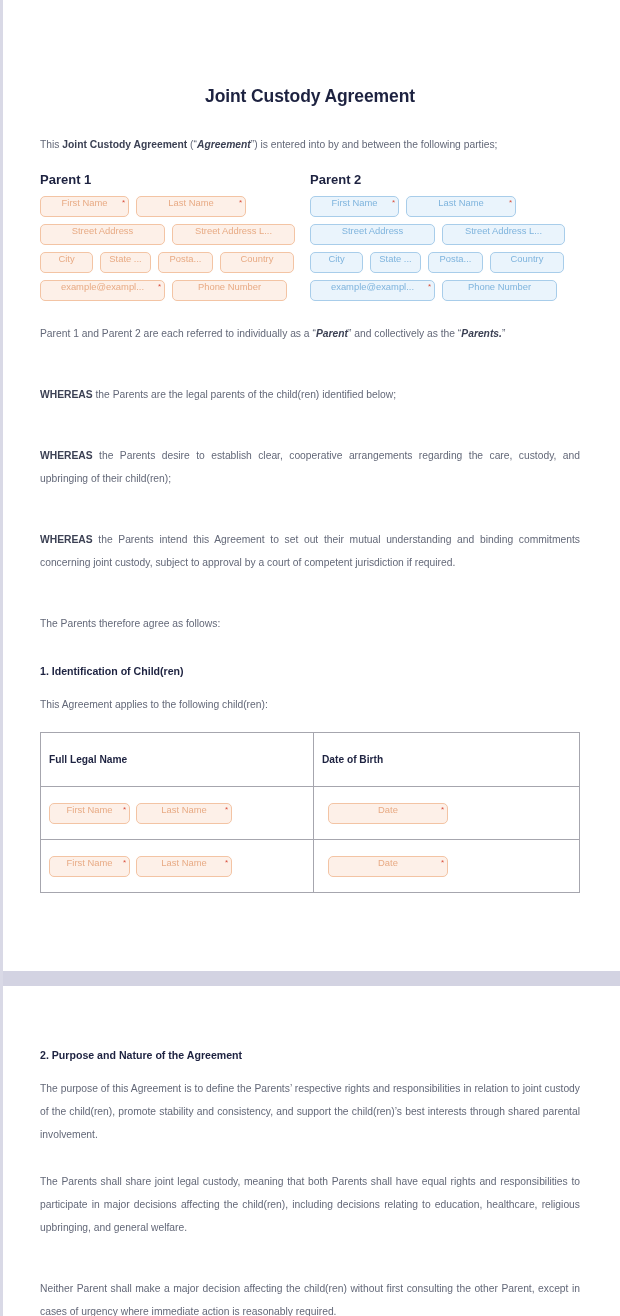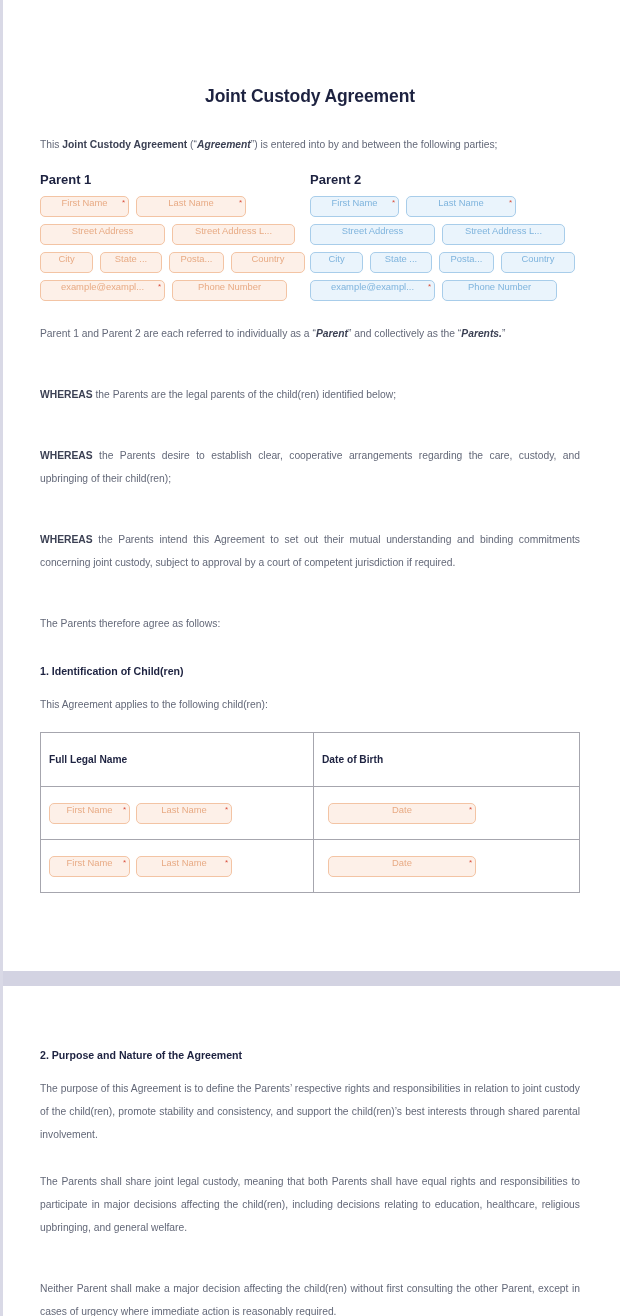--- a/index.html
+++ b/index.html
@@ -116,21 +116,21 @@
     border-color: #a8cdea;
     background: #eaf4fc;
     color: #7fb4dd;
   }
 
   .w-first  { width: 89px; }
   .w-last   { width: 110px; }
   .w-street { width: 125px; }
   .w-street2{ width: 123px; }
   .w-city   { width: 53px; }
-  .w-state  { width: 62px; }
+  .w-state  { width: 51px; }
   .w-postal { width: 55px; }
   .w-country{ width: 74px; }
   .w-email  { width: 125px; }
   .w-phone  { width: 115px; }
 
   
   table.child-table {
     border-collapse: collapse;
     width: 539px;
     margin-top: 5px;
@@ -156,21 +156,21 @@
   .td-cell {
     height: 52px;
     padding: 0 8px;
     display: flex;
     align-items: center;
     gap: 6px;
   }
   .td-cell.center { justify-content: flex-start; padding-left: 14px; }
   .w-tfirst { width: 81px; }
   .w-tlast  { width: 96px; }
-  .w-date   { width: 148px; }
+  .w-date   { width: 120px; }
 
   
   .page-break {
     width: 620px;
     height: 15px;
     background: #d3d3e2;
     margin-left: -40px;
   }
 </style>
 </head>

